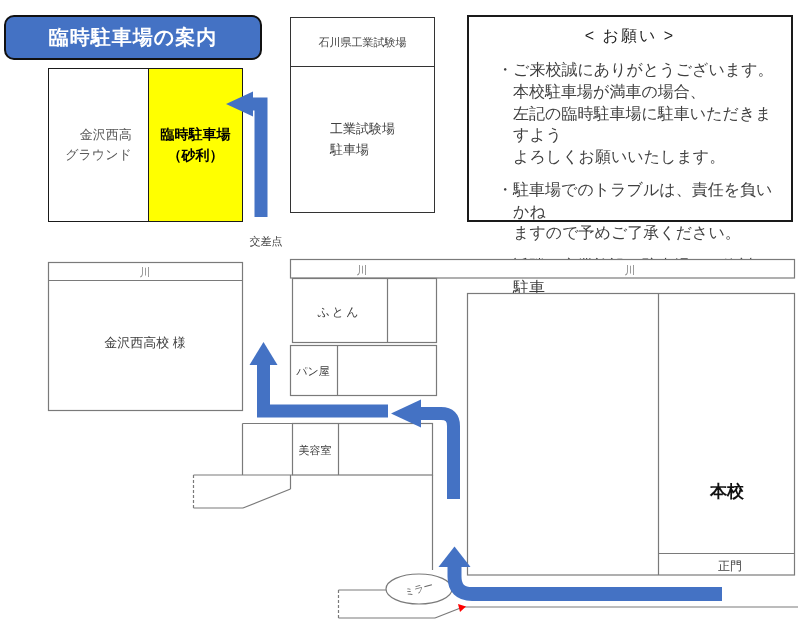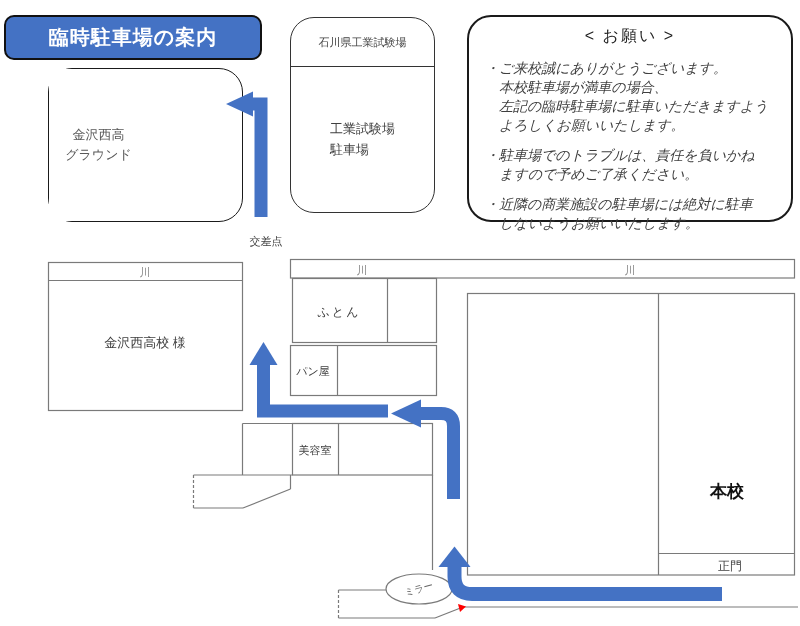--- a/index.html
+++ b/index.html
@@ -1,36 +1,36 @@
 <!DOCTYPE html>
 <html><head>
 <meta charset="utf-8">
 <style>
   html,body{margin:0;padding:0;background:#fff;}
   body{font-family:"Liberation Sans","DejaVu Sans",sans-serif;}
   #stage{position:relative;width:800px;height:626px;background:#fff;overflow:hidden;}
 
   
-  .abs{position:absolute;box-sizing:border-box;border-radius:24px;}
+  .abs{position:absolute;box-sizing:border-box;}
 
   .title-box{
     left:4px;top:15px;width:258px;height:45px;
     background:#4472C4;border:2.5px solid #111;border-radius:10px;
     display:flex;align-items:center;justify-content:center;
     color:#fff;font-size:20px;font-weight:bold;letter-spacing:1px;
     z-index:1;
   }
 
   .ground-box{
     left:48px;top:68px;width:195px;height:154px;
     border:1.5px solid #1a1a1a;display:flex;z-index:1;
   }
   .ground-cell{
     flex:0 0 99px;display:flex;align-items:center;justify-content:center;
-    text-align:center;color:#595959;font-size:13px;line-height:1.55;
+    text-align:right;color:#595959;font-size:13px;line-height:1.55;
     white-space:pre-line;background:#fff;
   }
   .parking-cell{
     flex:1;background:#FFFF00;border-left:1.5px solid #1a1a1a;
     display:flex;align-items:center;justify-content:center;text-align:center;
     color:#000;font-size:14px;font-weight:bold;line-height:1.5;white-space:pre-line;
   }
 
   .testsite-box{
     left:290px;top:17px;width:145px;height:196px;
@@ -48,22 +48,22 @@
 
   .notice-box{
     left:467px;top:15px;width:326px;height:207px;
     border:2px solid #1a1a1a;background:#fff;z-index:1;
     padding:7px 12px 0 12px;
   }
   .notice-title{
     text-align:center;color:#222;font-size:16px;letter-spacing:2px;margin:2px 0 12px 0;
   }
   .notice-item{
-    color:#3f3f3f;font-size:14px;line-height:1.36;white-space:pre-line;
-    padding-left:1em;text-indent:-1em;margin:0 0 11px 4px;font-style:italic;
+    color:#3f3f3f;font-size:16px;line-height:1.36;white-space:pre-line;
+    padding-left:1em;text-indent:-1em;margin:0 0 11px 16px;
   }
 
   
   .map-svg{position:absolute;left:0;top:0;z-index:2;pointer-events:none;}
   .map-svg text{font-family:"Liberation Sans","DejaVu Sans",sans-serif;}
   .mapline{stroke:#7a7a7a;stroke-width:1.2;fill:none;}
   .mapfill{fill:#fff;}
   .dashed{stroke-dasharray:3 2;}
   .arrow-shaft{stroke:#4472C4;fill:none;stroke-linejoin:miter;}
   .arrow-head{fill:#4472C4;}
@@ -73,20 +73,22 @@
 </head>
 <body>
 
 <div id="stage">
 
   <div class="abs title-box">臨時駐車場の案内</div>
 
   <div class="abs ground-box">
     <div class="ground-cell">金沢西高
 グラウンド</div>
+    <div class="parking-cell">臨時駐車場
+（砂利）</div>
   </div>
 
   <div class="abs testsite-box">
     <div class="testsite-header">石川県工業試験場</div>
     <div class="testsite-parking">工業試験場
 駐車場</div>
   </div>
 
   <div class="abs notice-box">
     <div class="notice-title">&lt; お願い &gt;</div>

